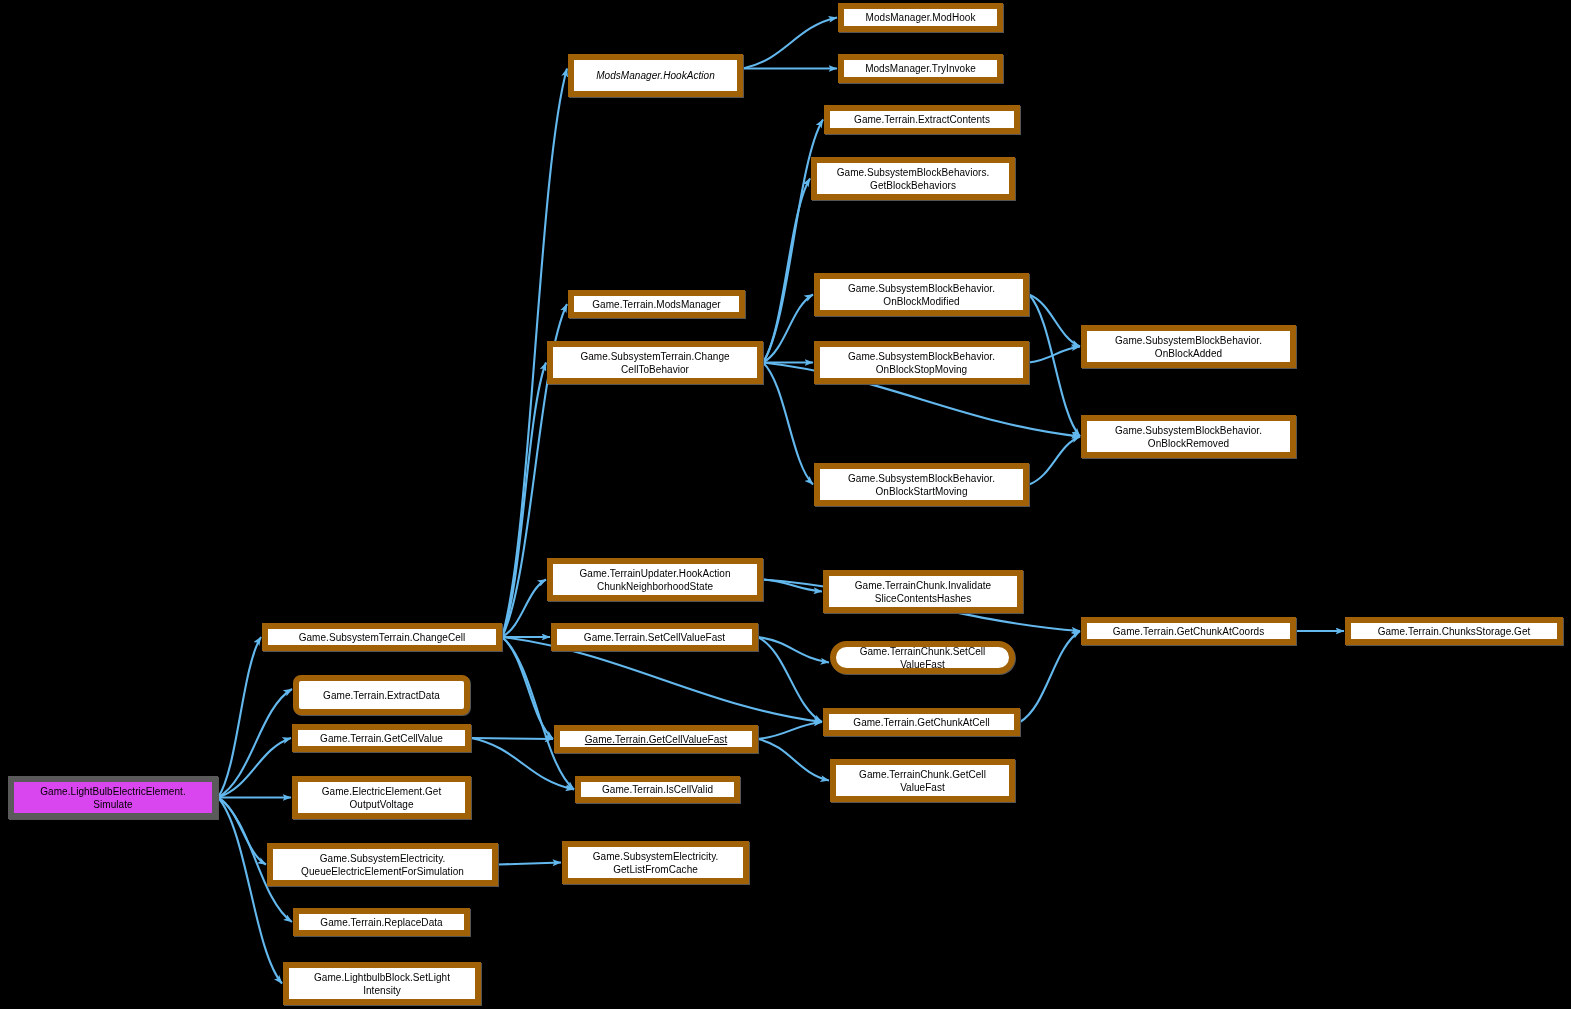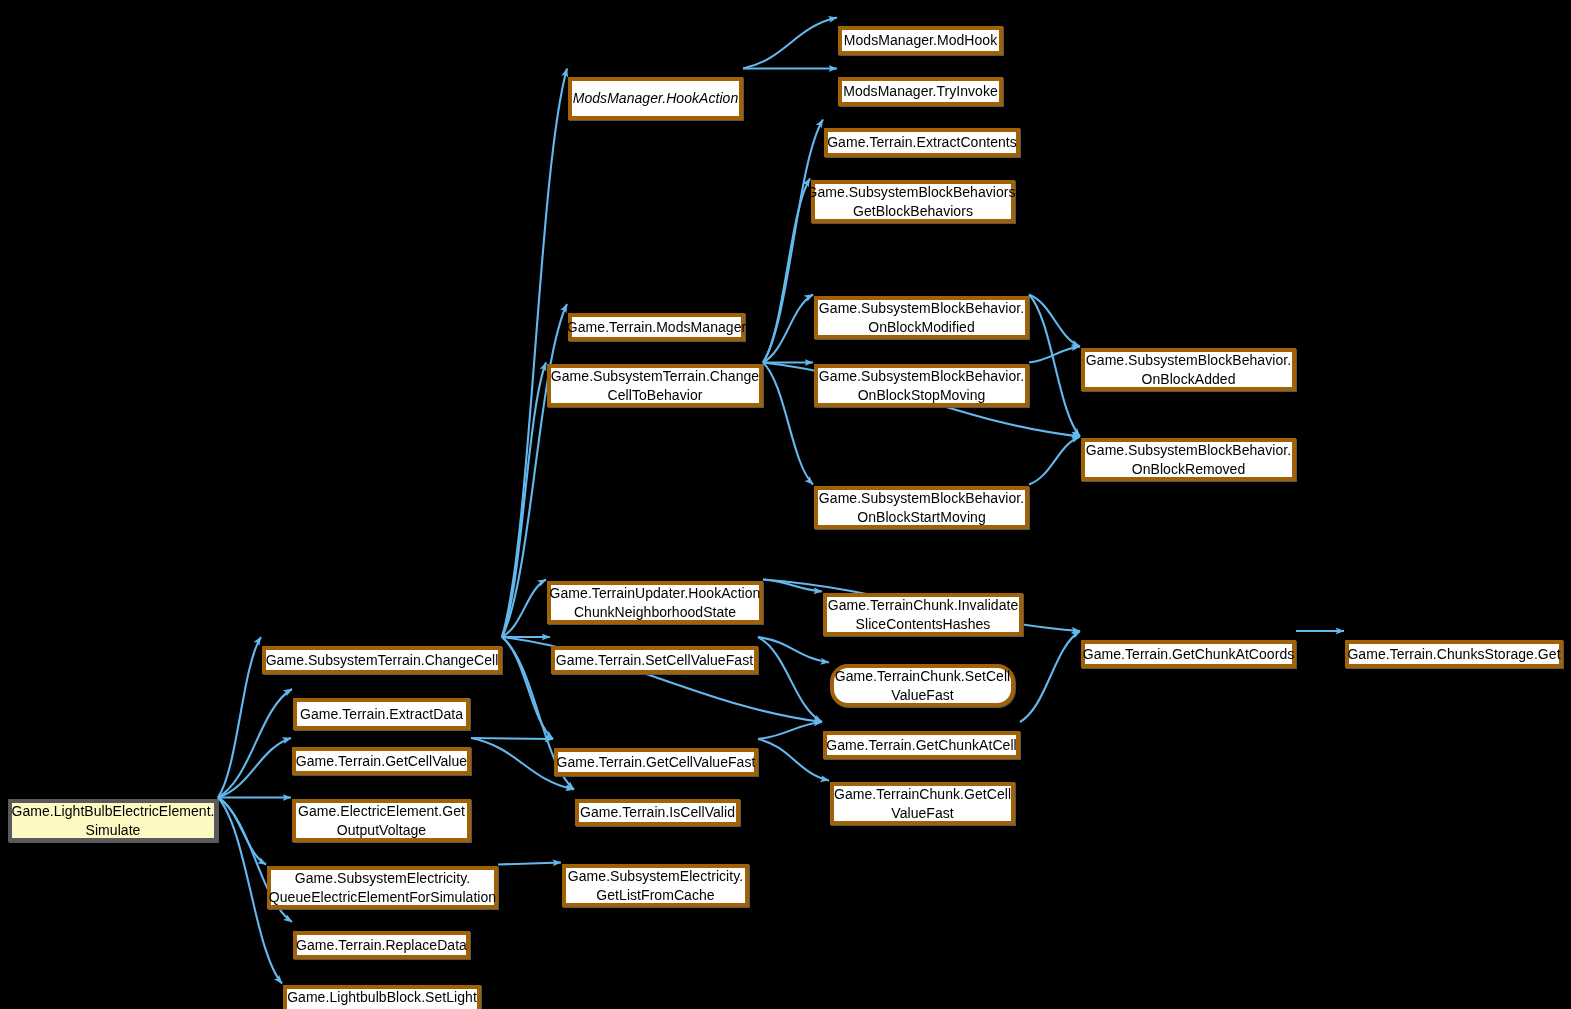--- a/index.html
+++ b/index.html
@@ -19,37 +19,36 @@
     position: absolute;
     left: 0;
     top: 0;
     width: 1571px;
     height: 1009px;
     pointer-events: none;
   }
   .node {
     position: absolute;
     box-sizing: border-box;
-    border: 4px solid #a16207;
+    border: 6px solid #a16207;
     background: #ffffff;
     color: #000000;
     display: flex;
     align-items: center;
     justify-content: center;
     text-align: center;
-    font-size: 14px;
+    font-size: 10px;
     line-height: 1.30;
     letter-spacing: 0.05px;
     padding: 0 3px;
     box-shadow: 1px 1px 0 0 #555555;
     white-space: pre-line;
-    margin-top: 23px;
   }
   .node.root {
-    background: #fef9c3;
+    background: #d946ef;
     border-color: #5a5a5a;
   }
 </style>
 </head>
 <body>
 
 <div id="canvas">
   <svg id="edge-layer" width="1571" height="1009" viewBox="0 0 1571 1009">
     <defs>
       <marker id="arrowhead" markerWidth="9" markerHeight="7" refX="8.5" refY="3.5" orient="auto" markerUnits="userSpaceOnUse">
@@ -94,21 +93,21 @@
         <path d="M758,739 C787.25,735.94 793.75,725.06 822,722" fill="none" stroke="#63b8ee" stroke-width="2.1" marker-end="url(#arrowhead)"></path>
         <path d="M758,739 C790.4,746.47 797.6,773.03 829,780.5" fill="none" stroke="#63b8ee" stroke-width="2.1" marker-end="url(#arrowhead)"></path>
         <path d="M1020,722 C1047.45,705.62 1053.55,647.38 1080,631" fill="none" stroke="#63b8ee" stroke-width="2.1" marker-end="url(#arrowhead)"></path>
         <path d="M1296,631 L1344,631" fill="none" stroke="#63b8ee" stroke-width="2.1" marker-end="url(#arrowhead)"></path>
       </g>
   </svg>
   <div id="node-layer">
       <div class="node root" style="left: 8px; top: 776px; width: 210px; height: 43px;">Game.LightBulbElectricElement.
 Simulate</div>
       <div class="node" style="left: 262px; top: 623px; width: 240px; height: 28px;">Game.SubsystemTerrain.ChangeCell</div>
-      <div class="node" style="left: 293px; top: 675px; width: 177px; height: 32px;">Game.Terrain.ExtractData</div>
+      <div class="node" style="left: 293px; top: 675px; width: 177px; height: 40px; border-radius: 8px;">Game.Terrain.ExtractData</div>
       <div class="node" style="left: 292px; top: 724px; width: 179px; height: 28px;">Game.Terrain.GetCellValue</div>
       <div class="node" style="left: 292px; top: 776px; width: 179px; height: 43px;">Game.ElectricElement.Get
 OutputVoltage</div>
       <div class="node" style="left: 267px; top: 843px; width: 231px; height: 43px;">Game.SubsystemElectricity.
 QueueElectricElementForSimulation</div>
       <div class="node" style="left: 293px; top: 908px; width: 177px; height: 28px;">Game.Terrain.ReplaceData</div>
       <div class="node" style="left: 283px; top: 962px; width: 198px; height: 43px;">Game.LightbulbBlock.SetLight
 Intensity</div>
       <div class="node" style="left: 568px; top: 54px; width: 175px; height: 43px; font-style: italic;">ModsManager.HookAction</div>
       <div class="node" style="left: 838px; top: 3px; width: 165px; height: 29px;">ModsManager.ModHook</div>
@@ -125,27 +124,27 @@
 OnBlockStopMoving</div>
       <div class="node" style="left: 814px; top: 463px; width: 215px; height: 43px;">Game.SubsystemBlockBehavior.
 OnBlockStartMoving</div>
       <div class="node" style="left: 1081px; top: 325px; width: 215px; height: 43px;">Game.SubsystemBlockBehavior.
 OnBlockAdded</div>
       <div class="node" style="left: 1081px; top: 415px; width: 215px; height: 43px;">Game.SubsystemBlockBehavior.
 OnBlockRemoved</div>
       <div class="node" style="left: 547px; top: 558px; width: 216px; height: 43px;">Game.TerrainUpdater.HookAction
 ChunkNeighborhoodState</div>
       <div class="node" style="left: 551px; top: 623px; width: 207px; height: 28px;">Game.Terrain.SetCellValueFast</div>
-      <div class="node" style="left: 554px; top: 725px; width: 204px; height: 28px;">Game.Terrain.GetCellValueFast</div>
+      <div class="node" style="left: 554px; top: 725px; width: 204px; height: 28px; text-decoration: underline;">Game.Terrain.GetCellValueFast</div>
       <div class="node" style="left: 575px; top: 776px; width: 165px; height: 27px;">Game.Terrain.IsCellValid</div>
       <div class="node" style="left: 562px; top: 841px; width: 187px; height: 43px;">Game.SubsystemElectricity.
 GetListFromCache</div>
       <div class="node" style="left: 823px; top: 570px; width: 200px; height: 43px;">Game.TerrainChunk.Invalidate
 SliceContentsHashes</div>
-      <div class="node" style="left: 830px; top: 641px; width: 185px; height: 43px; border-radius: 18px;">Game.TerrainChunk.SetCell
+      <div class="node" style="left: 830px; top: 641px; width: 185px; height: 33px; border-radius: 18px;">Game.TerrainChunk.SetCell
 ValueFast</div>
       <div class="node" style="left: 823px; top: 708px; width: 197px; height: 28px;">Game.Terrain.GetChunkAtCell</div>
       <div class="node" style="left: 830px; top: 759px; width: 185px; height: 43px;">Game.TerrainChunk.GetCell
 ValueFast</div>
       <div class="node" style="left: 1081px; top: 617px; width: 215px; height: 28px;">Game.Terrain.GetChunkAtCoords</div>
       <div class="node" style="left: 1345px; top: 617px; width: 218px; height: 28px;">Game.Terrain.ChunksStorage.Get</div>
     </div>
 </div>
 
 </body></html>

